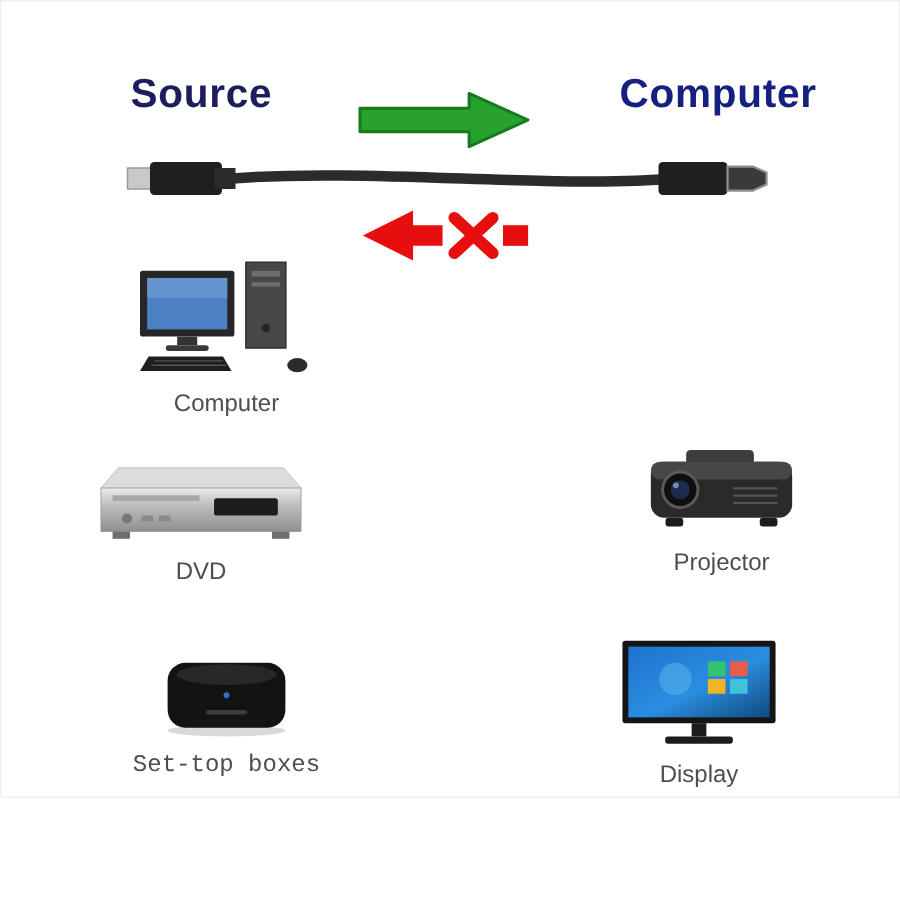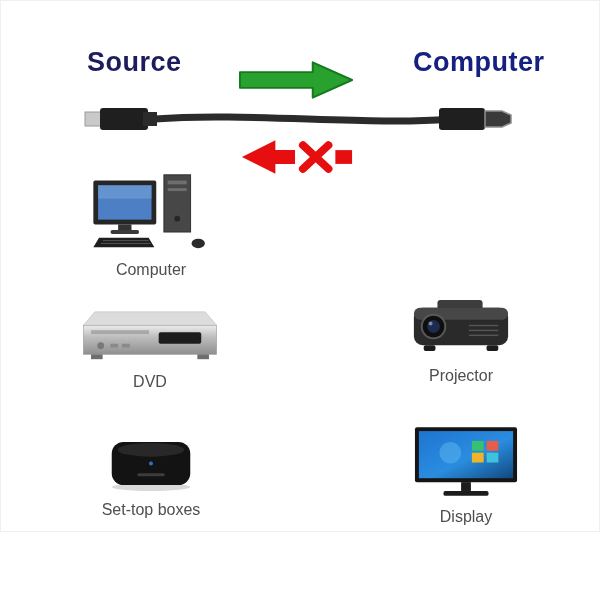--- a/index.html
+++ b/index.html
@@ -65,21 +65,21 @@
       <rect x="22" y="62" width="30" height="4" rx="2" fill="#3a3a3a"></rect>
       <polygon points="10,70 62,70 68,80 4,80" fill="#1e1e1e"></polygon>
       <line x1="14" y1="73" x2="62" y2="73" stroke="#555" stroke-width="1"></line>
       <line x1="12" y1="76" x2="64" y2="76" stroke="#555" stroke-width="1"></line>
       <ellipse cx="114" cy="76" rx="7" ry="5" fill="#2b2b2b"></ellipse>
     </svg>
     <div class="label">Computer</div>
   </div>
 
 
-  <div class="device" style="left:74px;top:306px;width:150px;text-align:center;">
+  <div class="device" style="left:58px;top:306px;width:150px;text-align:center;">
     <svg viewBox="0 0 150 60" width="146" height="58">
       <defs>
         <linearGradient id="dvdf" x1="0" y1="0" x2="0" y2="1">
           <stop offset="0" stop-color="#ececec"></stop>
             <stop offset="0.4" stop-color="#bdbdbd"></stop>
             <stop offset="1" stop-color="#8f8f8f"></stop>
         </linearGradient>
       </defs>
       <polygon points="18,5 132,5 144,19 6,19" fill="#dcdcdc" stroke="#bdbdbd" stroke-width="0.6"></polygon>
       <rect x="6" y="19" width="138" height="30" fill="url(#dvdf)" stroke="#9c9c9c" stroke-width="0.6"></rect>
@@ -87,40 +87,40 @@
       <rect x="84" y="26" width="44" height="12" rx="2" fill="#1d1d1d"></rect>
       <circle cx="24" cy="40" r="3.5" fill="#787878"></circle>
       <rect x="34" y="38" width="8" height="4" fill="#8a8a8a"></rect>
       <rect x="46" y="38" width="8" height="4" fill="#8a8a8a"></rect>
       <rect x="14" y="49" width="12" height="5" fill="#6e6e6e"></rect>
       <rect x="124" y="49" width="12" height="5" fill="#6e6e6e"></rect>
     </svg>
     <div class="label">DVD</div>
   </div>
 
-  <div class="device" style="left:400px;top:293px;width:120px;">
+  <div class="device" style="left:420px;top:293px;width:120px;">
     <svg viewBox="0 0 108 66" width="106" height="65">
       <rect x="30" y="6" width="46" height="10" rx="3" fill="#3c3c3c"></rect>
       <rect x="6" y="14" width="96" height="38" rx="9" fill="#2a2a2a"></rect>
       <rect x="6" y="14" width="96" height="12" rx="6" fill="#474747"></rect>
       <circle cx="26" cy="33" r="12" fill="#0f0f0f" stroke="#5a5a5a" stroke-width="2"></circle>
       <circle cx="26" cy="33" r="6.5" fill="#1d2b4e"></circle>
       <circle cx="23" cy="30" r="2" fill="#8fa3c8" opacity="0.8"></circle>
       <g stroke="#555" stroke-width="1.5">
         <line x1="62" y1="32" x2="92" y2="32"></line>
           <line x1="62" y1="37" x2="92" y2="37"></line>
           <line x1="62" y1="42" x2="92" y2="42"></line>
       </g>
       <rect x="16" y="52" width="12" height="6" rx="2" fill="#1c1c1c"></rect>
       <rect x="80" y="52" width="12" height="6" rx="2" fill="#1c1c1c"></rect>
     </svg>
     <div class="label">Projector</div>
   </div>
 
-  <div class="device" style="left:75px;top:433px;width:150px;">
+  <div class="device" style="left:75px;top:433px;width:150px;font-family:Liberation Mono, monospace;">
     <svg viewBox="0 0 108 60" width="106" height="59">
       <ellipse cx="54" cy="54" rx="40" ry="4" fill="#000" opacity="0.15"></ellipse>
       <rect x="14" y="8" width="80" height="44" rx="12" fill="#131313"></rect>
       <ellipse cx="54" cy="16" rx="34" ry="7" fill="#2e2e2e" opacity="0.8"></ellipse>
       <rect x="40" y="40" width="28" height="3" rx="1.5" fill="#3c3c3c"></rect>
       <circle cx="54" cy="30" r="2" fill="#2f6fce"></circle>
     </svg>
     <div class="label">Set-top boxes</div>
   </div>
 

